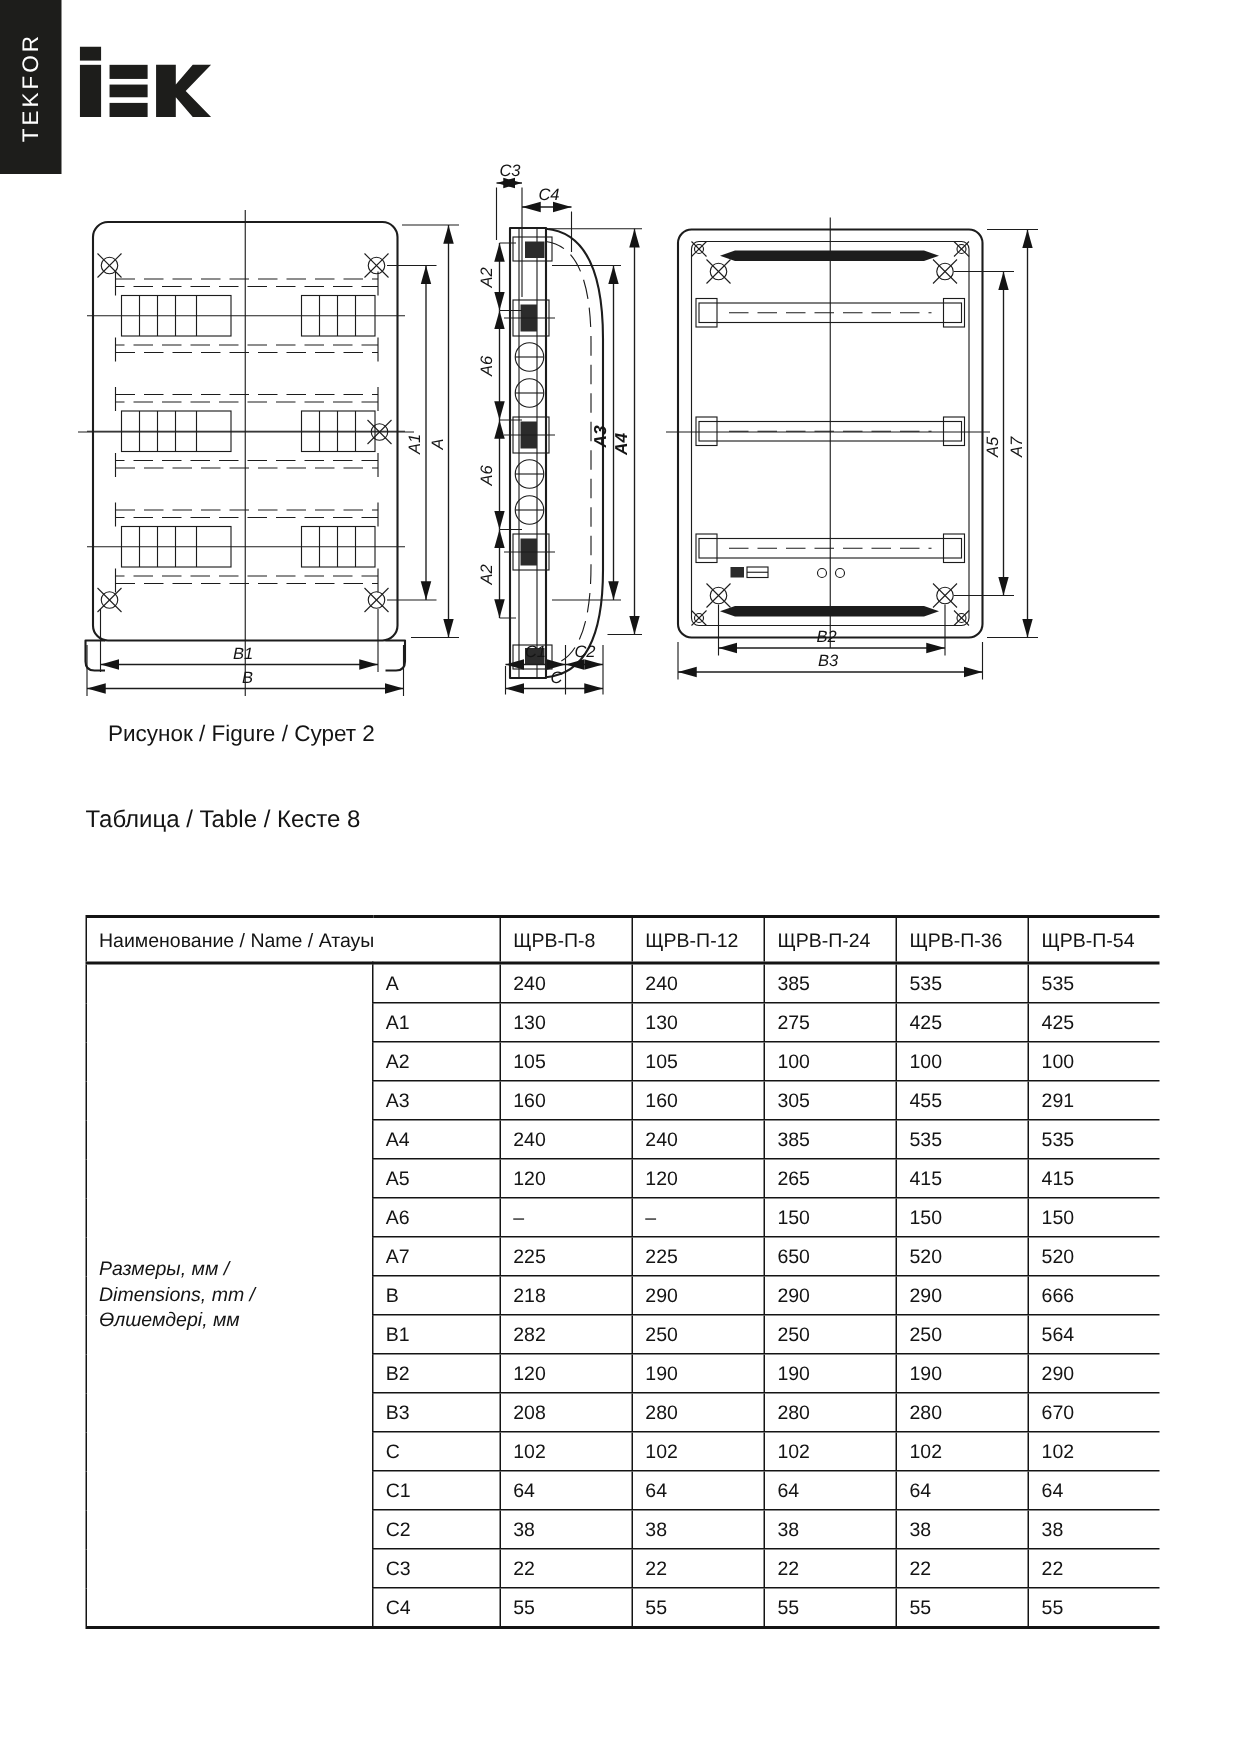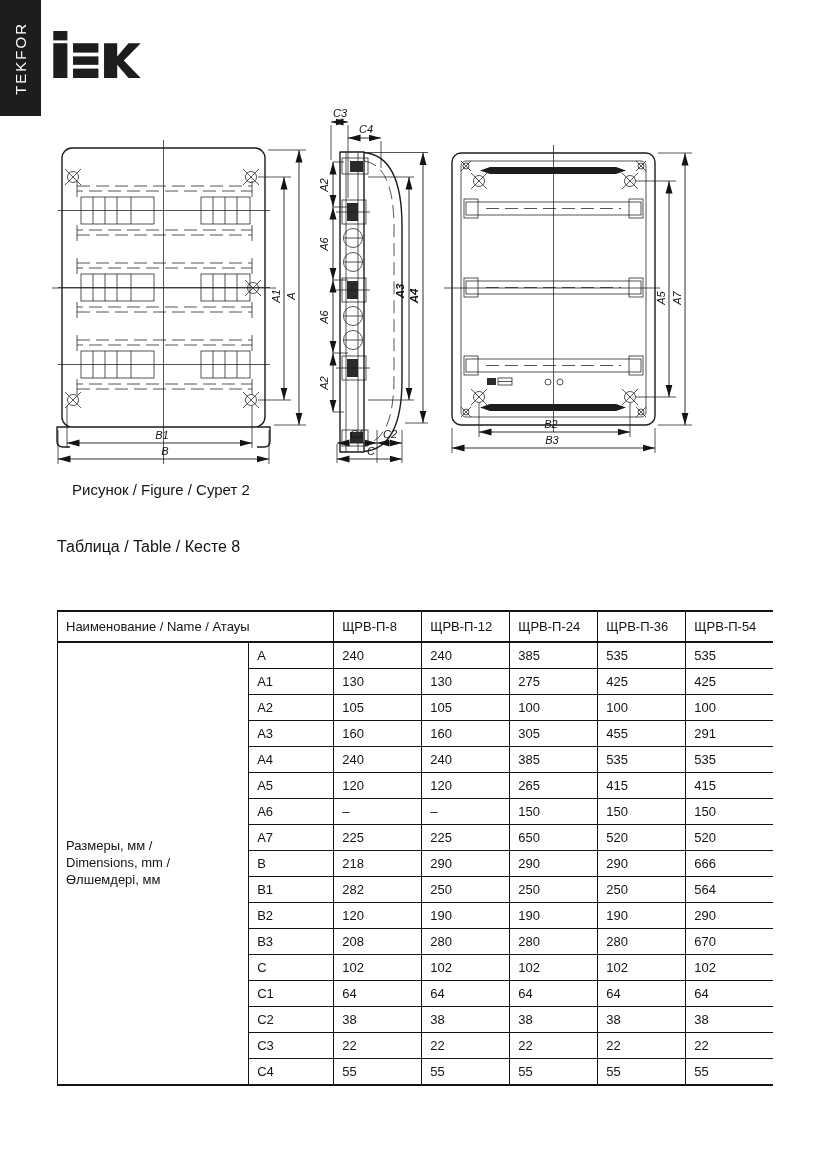--- a/index.html
+++ b/index.html
@@ -29,21 +29,21 @@
   
   table.dims{position:absolute;left:57px;top:566px;width:716px;border-collapse:collapse;
              table-layout:fixed;font-size:13px;
              border-top:2px solid #141414;border-bottom:2px solid #141414;
              border-left:1px solid #141414;margin-top:44px;}
   table.dims th,table.dims td{border-left:1px solid #141414;border-bottom:1px solid #141414;
              padding:0 2px 0 8px;text-align:left;font-weight:400;vertical-align:middle;
              overflow:hidden;white-space:nowrap;}
   table.dims th{height:29px;border-bottom:2px solid #141414;}
   table.dims td{height:25px;}
-  td.group-cell{vertical-align:top;padding-top:5px;line-height:1.3;border-bottom:none;}
+  td.group-cell{vertical-align:top;padding-top:5px;line-height:1.3;border-bottom:none;font-style:italic;}
   table.dims tr:last-child td{border-bottom:none;}
 </style>
 </head>
 <body>
 
 <div class="page">
 
   <svg class="figure-svg" viewBox="0 0 827 478">
     <defs>
       <marker id="arw" markerWidth="13" markerHeight="9" refX="12.5" refY="4.5" orient="auto-start-reverse" markerUnits="userSpaceOnUse">

